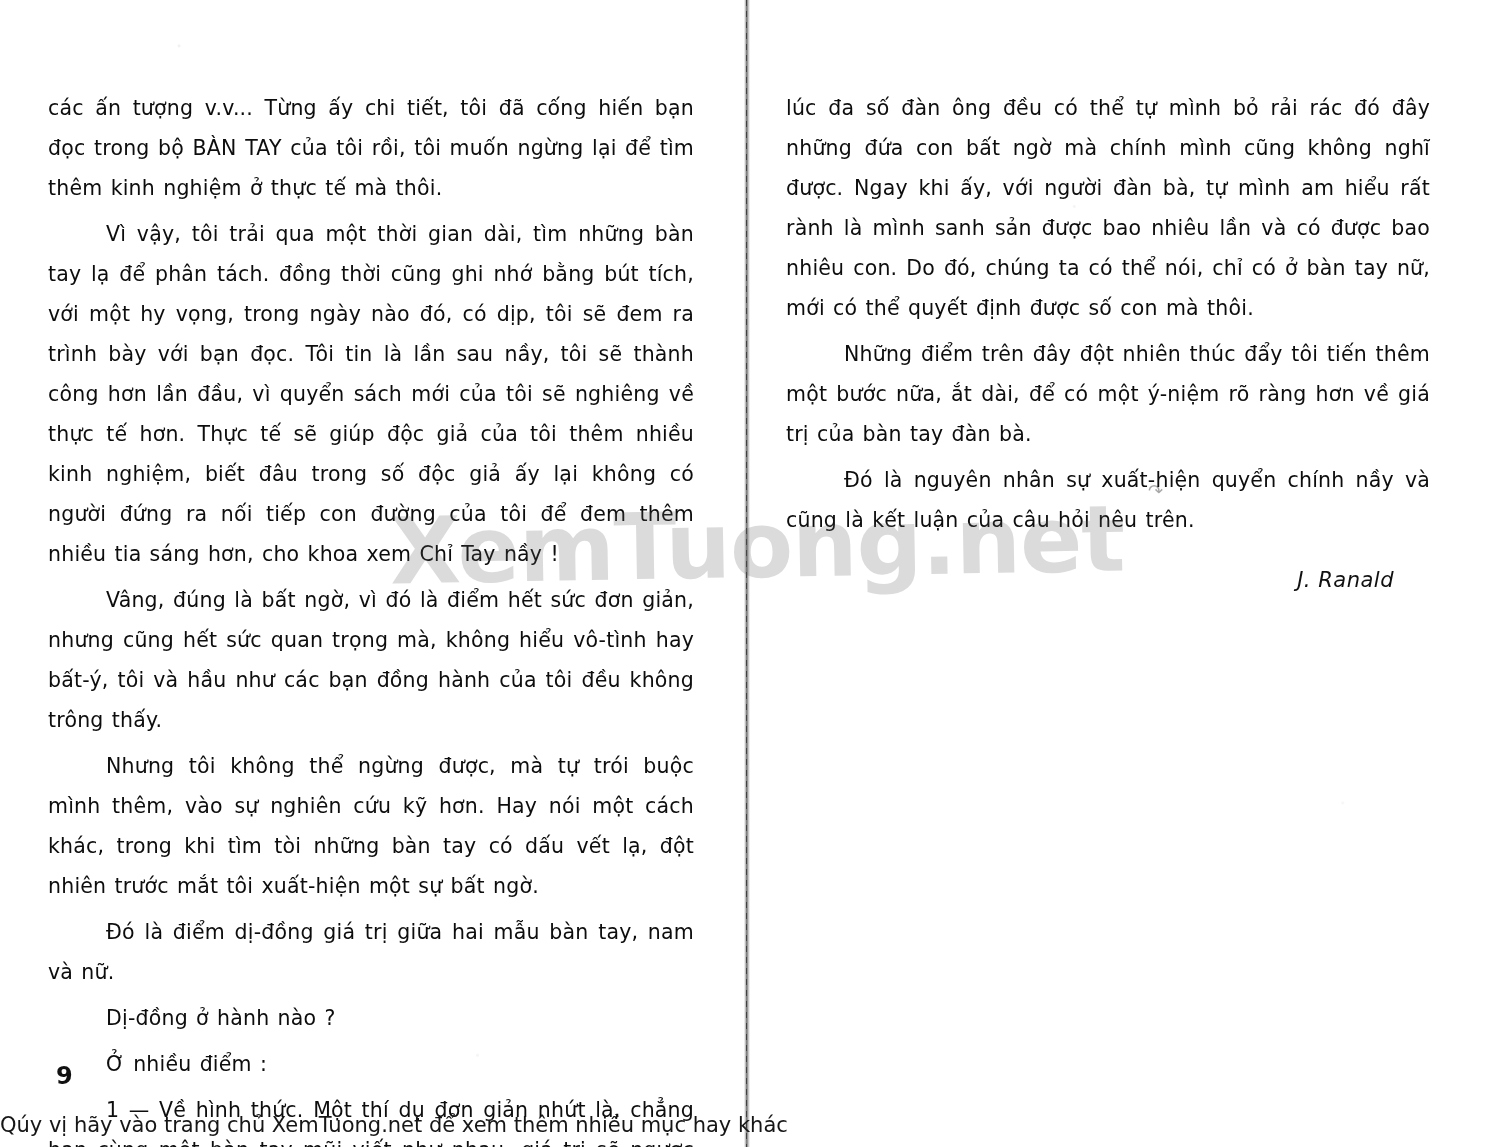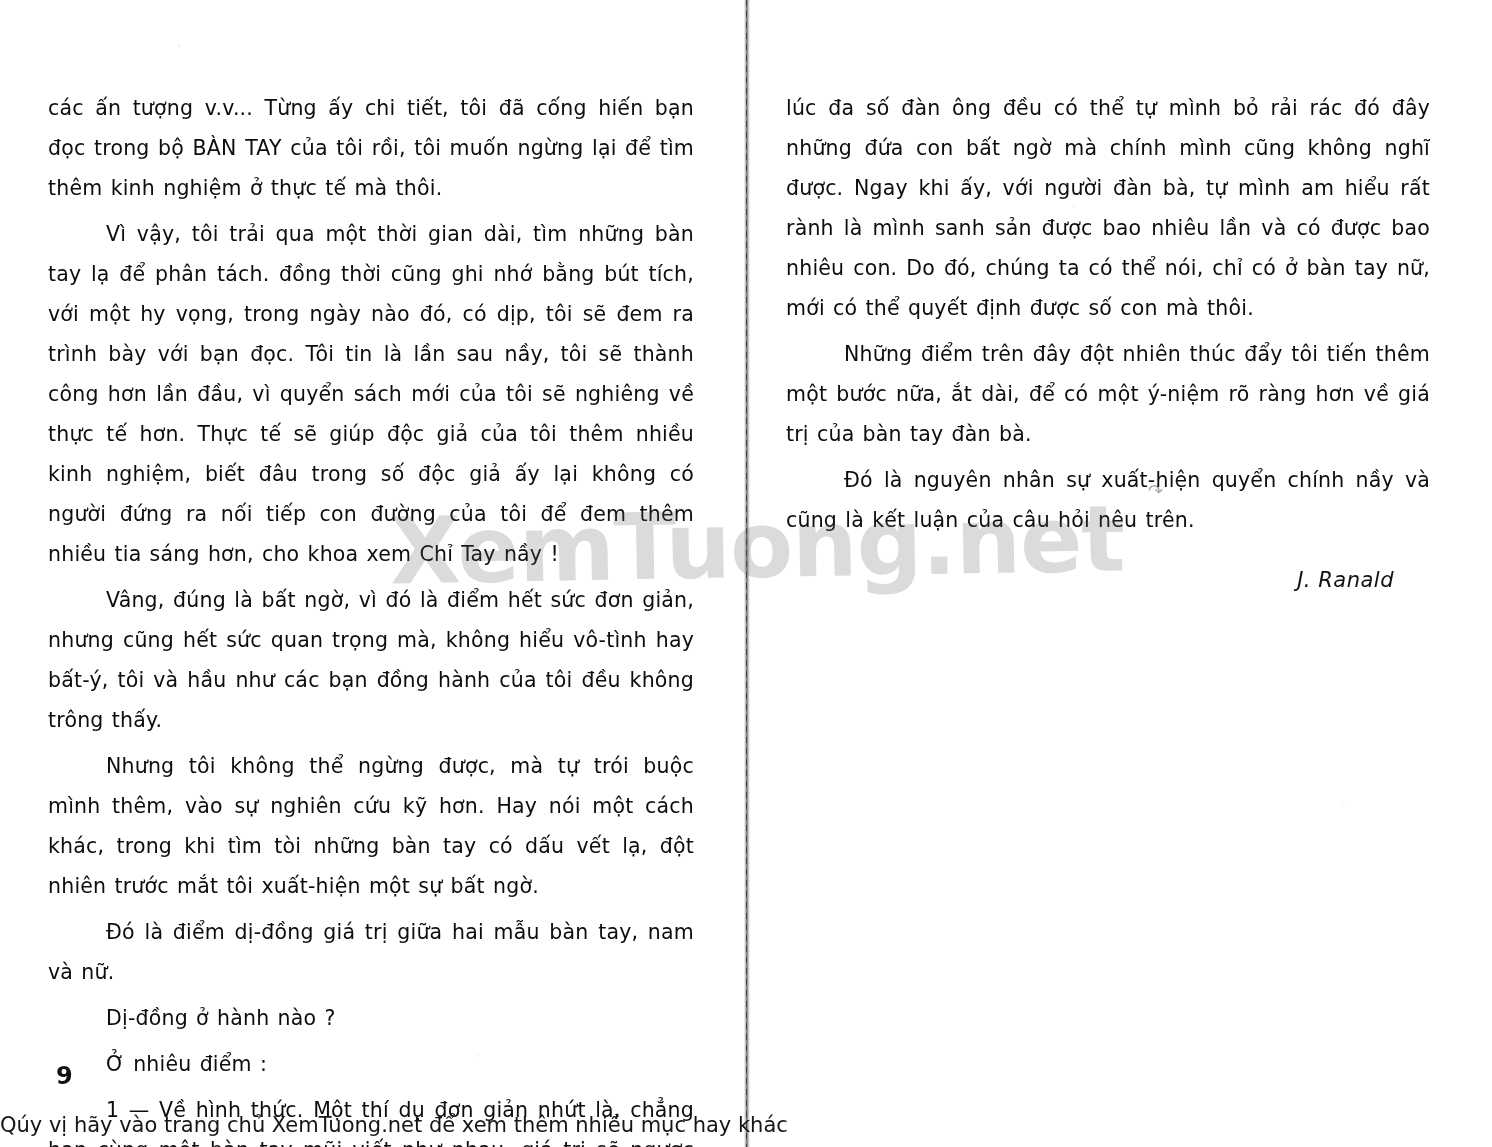--- a/index.html
+++ b/index.html
@@ -138,21 +138,21 @@
 <div class="scan"></div>
 
 <div class="page page-left">
   <div class="column">
     <p class="para">các ấn tượng v.v... Từng ấy chi tiết, tôi đã cống hiến bạn đọc trong bộ BÀN TAY của tôi rồi, tôi muốn ngừng lại để tìm thêm kinh nghiệm ở thực tế mà thôi.</p>
     <p class="para indent">Vì vậy, tôi trải qua một thời gian dài, tìm những bàn tay lạ để phân tách. đồng thời cũng ghi nhớ bằng bút tích, với một hy vọng, trong ngày nào đó, có dịp, tôi sẽ đem ra trình bày với bạn đọc. Tôi tin là lần sau nầy, tôi sẽ thành công hơn lần đầu, vì quyển sách mới của tôi sẽ nghiêng về thực tế hơn. Thực tế sẽ giúp độc giả của tôi thêm nhiều kinh nghiệm, biết đâu trong số độc giả ấy lại không có người đứng ra nối tiếp con đường của tôi để đem thêm nhiều tia sáng hơn, cho khoa xem Chỉ Tay nầy !</p>
     <p class="para indent">Vâng, đúng là bất ngờ, vì đó là điểm hết sức đơn giản, nhưng cũng hết sức quan trọng mà, không hiểu vô-tình hay bất-ý, tôi và hầu như các bạn đồng hành của tôi đều không trông thấy.</p>
     <p class="para indent">Nhưng tôi không thể ngừng được, mà tự trói buộc mình thêm, vào sự nghiên cứu kỹ hơn. Hay nói một cách khác, trong khi tìm tòi những bàn tay có dấu vết lạ, đột nhiên trước mắt tôi xuất-hiện một sự bất ngờ.</p>
     <p class="para indent">Đó là điểm dị-đồng giá trị giữa hai mẫu bàn tay, nam và nữ.</p>
     <p class="para indent">Dị-đồng ở hành nào ?</p>
-    <p class="para indent">Ở nhiêu điểm :</p>
+    <p class="para indent">Ở nhiều điểm :</p>
     <p class="para indent">1 — Về hình thức. Một thí dụ đơn giản nhứt là, chẳng hạn cùng một bàn tay mũi viết như nhau, giá trị sẽ ngược lại giữa người nam và người nữ.</p>
 
   </div>
   <div class="folio folio-left">9</div>
 </div>
 
 <div class="gutter"></div>
 
 <div class="page page-right">
   <div class="column">

